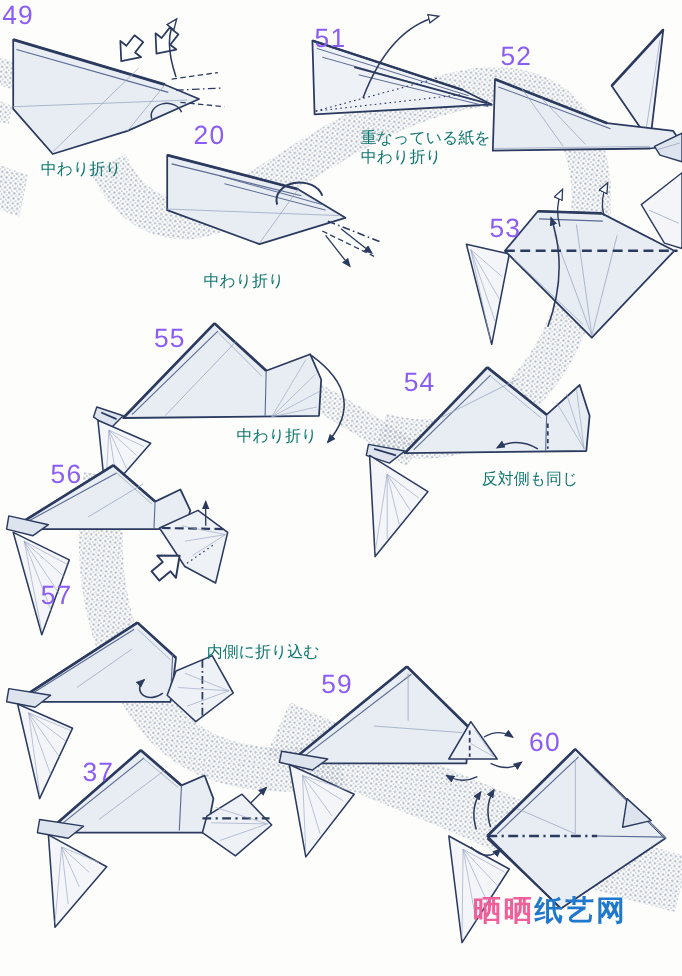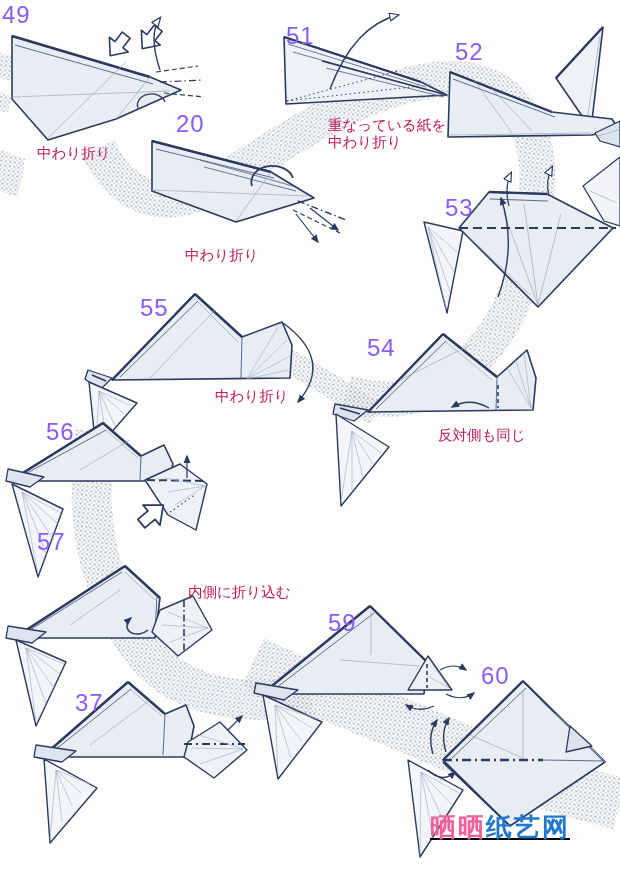--- a/index.html
+++ b/index.html
@@ -1,21 +1,21 @@
 <!DOCTYPE html>
 <html><head>
 <meta charset="utf-8">
 <style>
   html,body{margin:0;padding:0;background:#ffffff;}
   .page{position:relative;width:620px;height:887px;background:#fdfdfc;overflow:hidden;
         font-family:"Liberation Sans", sans-serif;}
   .page svg{position:absolute;left:0;top:0;}
   .num{position:absolute;font-size:24px;color:#8b5cf6;letter-spacing:1px;}
-  .cap{position:absolute;font-size:14.5px;color:#be185d;white-space:nowrap;text-align:center;}
-  .wm1{position:absolute;left:430px;top:810px;font-size:26px;font-weight:bold;letter-spacing:2px;white-space:nowrap;text-decoration:underline;}
+  .cap{position:absolute;font-size:14.5px;color:#0f766e;white-space:nowrap;text-align:center;}
+  .wm1{position:absolute;left:430px;top:810px;font-size:26px;font-weight:bold;letter-spacing:2px;white-space:nowrap;}
   .wm2{position:absolute;left:429px;top:840px;font-size:16px;font-weight:bold;color:#b5bcc6;letter-spacing:1px;white-space:nowrap;}
   .wmPink{color:#ef5f99;}
   .wmBlue{color:#1f78cc;}
 </style>
 </head>
 <body>
 
 <div class="page">
 
 <svg width="620" height="887" viewBox="0 0 620 887">
@@ -240,21 +240,21 @@
   <div class="num" style="left:2px;top:1px">49</div>
   <div class="num" style="left:176px;top:110px">20</div>
   <div class="num" style="left:286px;top:22px">51</div>
   <div class="num" style="left:455px;top:38px">52</div>
   <div class="num" style="left:445px;top:194px">53</div>
   <div class="num" style="left:367px;top:334px">54</div>
   <div class="num" style="left:140px;top:294px">55</div>
   <div class="num" style="left:46px;top:418px">56</div>
   <div class="num" style="left:37px;top:528px">57</div>
   <div class="num" style="left:75px;top:689px">37</div>
-  <div class="num" style="left:328px;top:609px">59</div>
+  <div class="num" style="left:292px;top:609px">59</div>
   <div class="num" style="left:481px;top:662px">60</div>
 
   <div class="cap" style="left:37px;top:144px">中わり折り</div>
   <div class="cap" style="left:185px;top:246px">中わり折り</div>
   <div class="cap" style="left:328px;top:116px">重なっている紙を</div>
   <div class="cap" style="left:328px;top:133px">中わり折り</div>
   <div class="cap" style="left:438px;top:426px">反対側も同じ</div>
   <div class="cap" style="left:215px;top:387px">中わり折り</div>
   <div class="cap" style="left:188px;top:583px">内側に折り込む</div>
 

